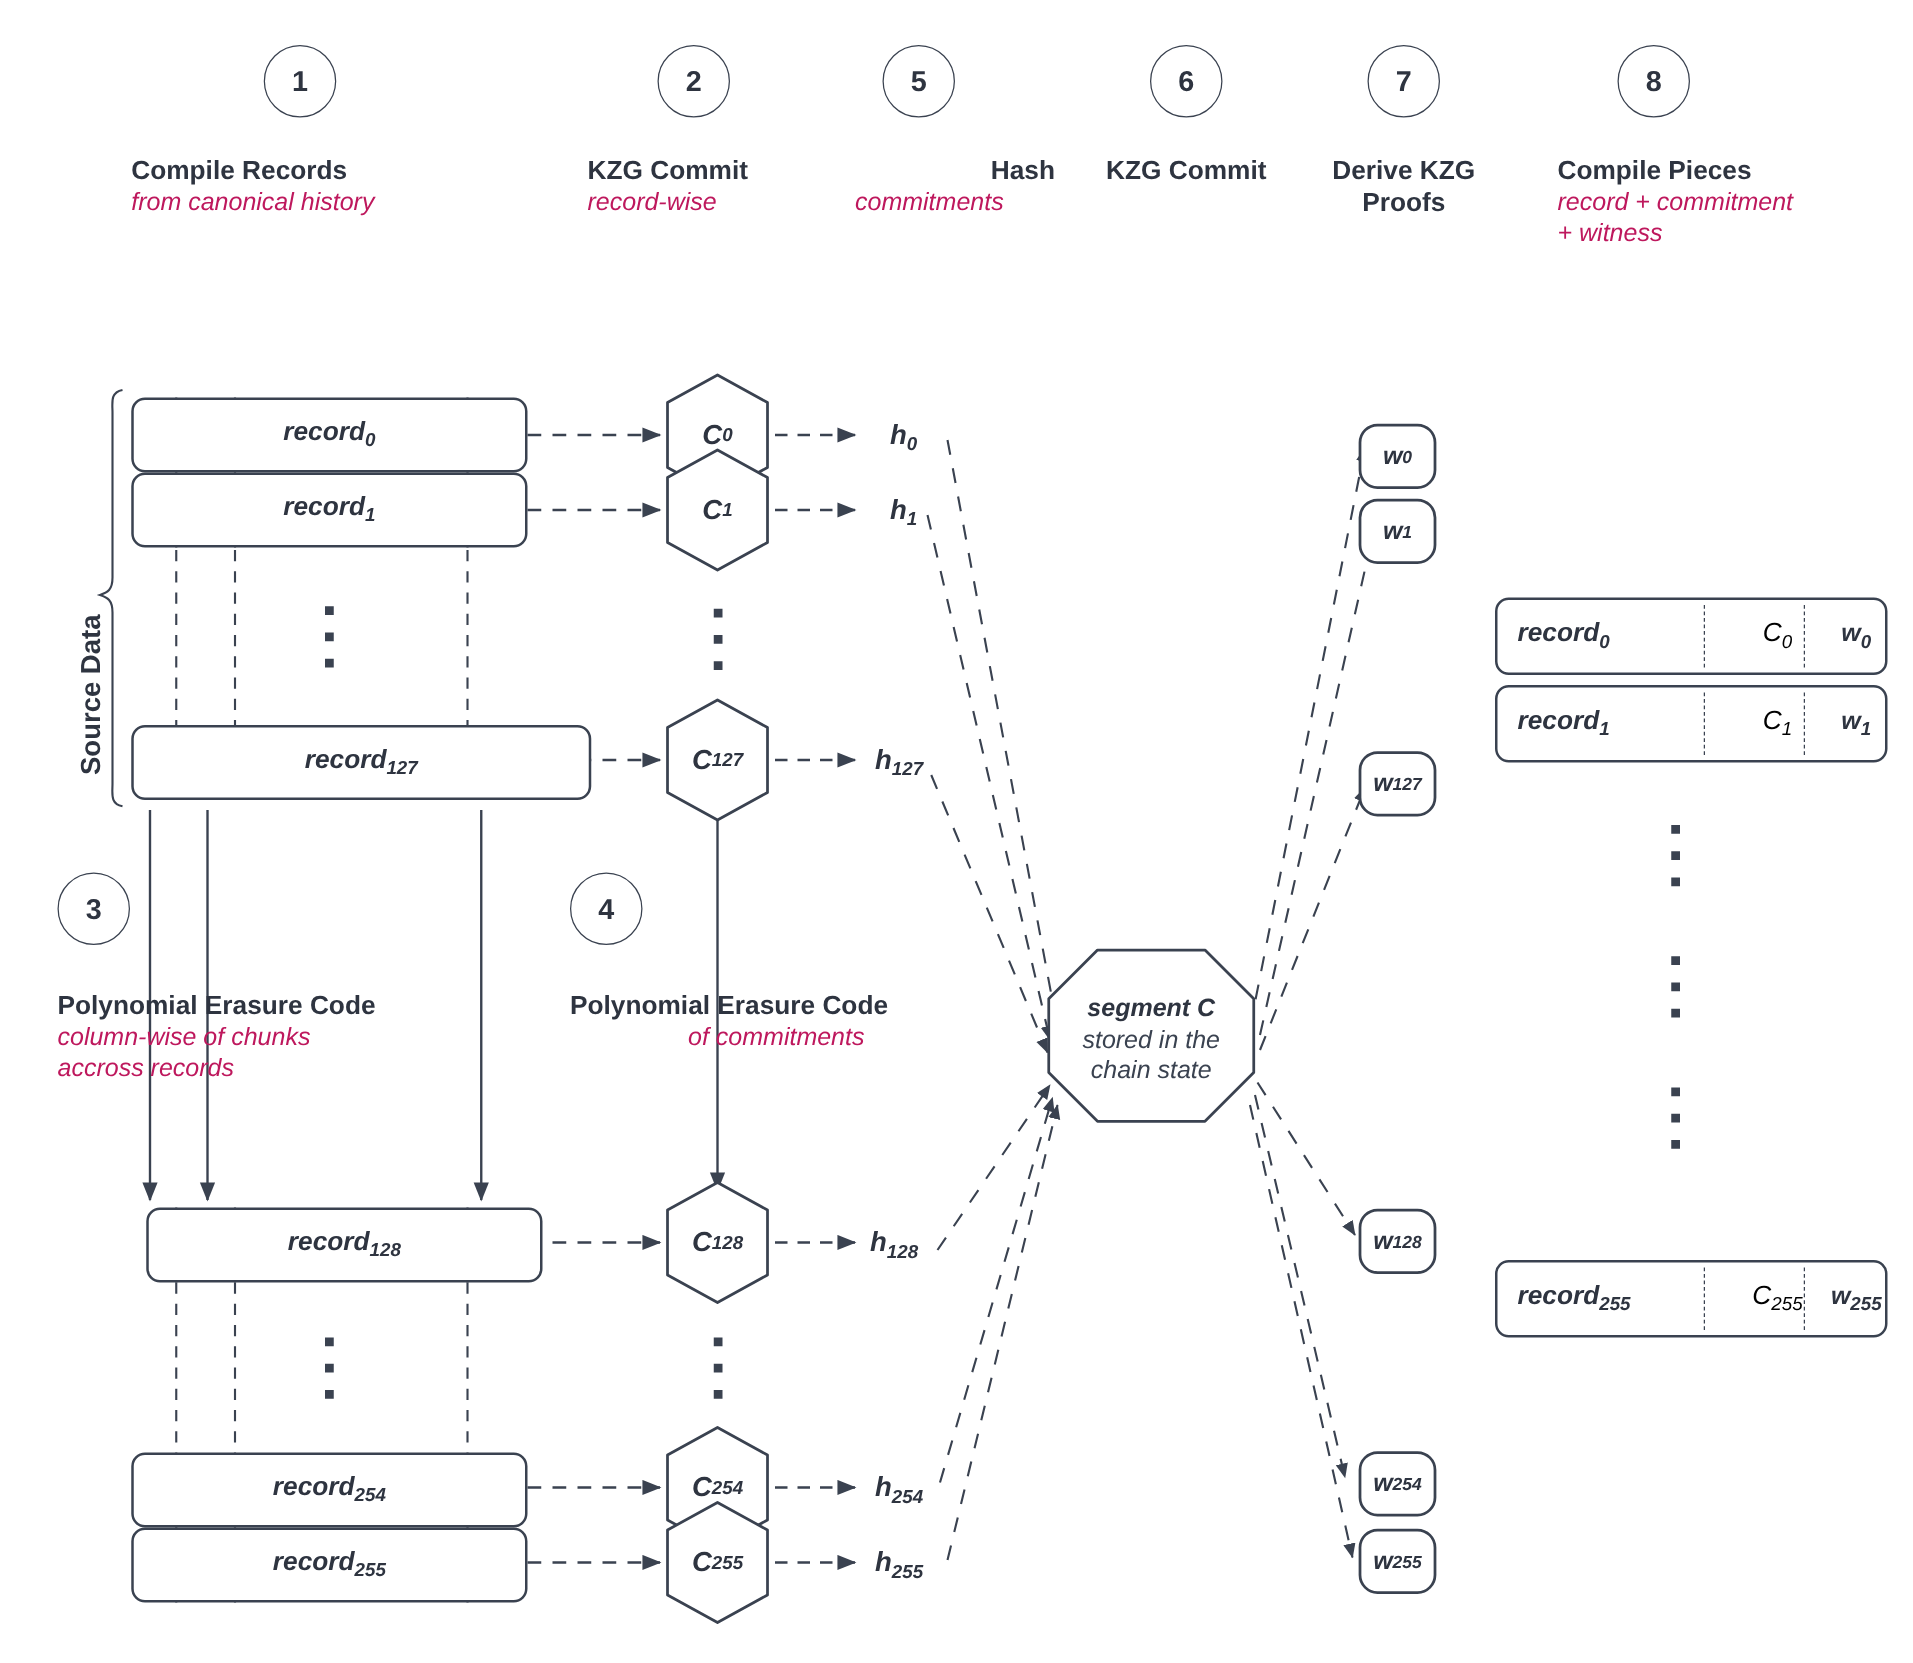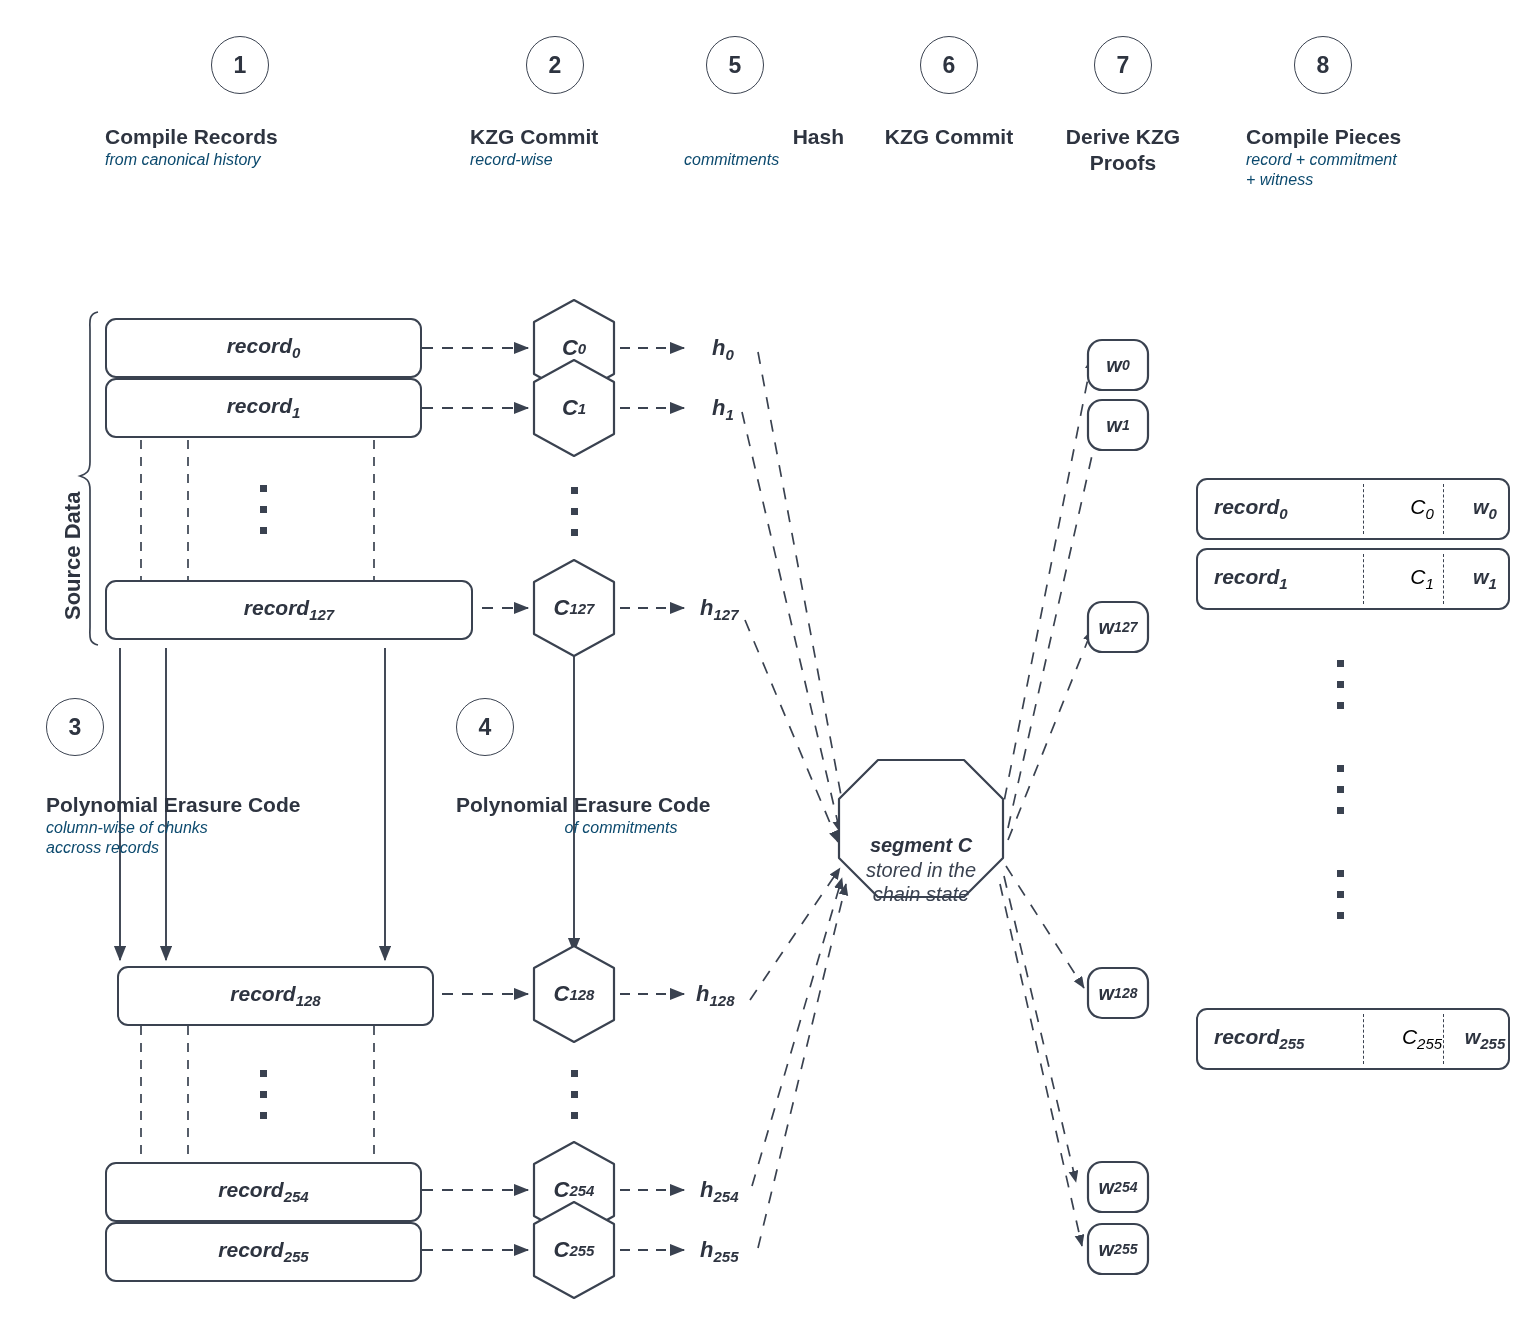--- a/index.html
+++ b/index.html
@@ -19,21 +19,21 @@
     width:56px;height:56px;border:1.6px solid #3a4250;border-radius:50%;
     display:flex;align-items:center;justify-content:center;
     font-size:23px;font-weight:bold;color:#2e3440;
     margin:0 auto;
   }
   .step .title{
     margin-top:30px;font-size:21px;font-weight:bold;line-height:1.25;
     color:#2e3440;text-align:center;white-space:pre-line;
   }
   .step .sub{
-    font-size:16px;font-style:italic;line-height:1.25;color:#0c4a6e;
+    font-size:20px;font-style:italic;line-height:1.25;color:#be185d;
     text-align:center;white-space:pre-line;
   }
 
   
   .recbox{
     position:absolute;box-sizing:border-box;
     border:2.2px solid #3a4250;border-radius:11px;background:#fff;
     display:flex;align-items:center;justify-content:center;
   }
   .recbox .lab{font-size:21px;font-weight:bold;font-style:italic;color:#2e3440;}
@@ -345,21 +345,21 @@
       <i></i>
     </div>
 
   <div class="hlab" style="left:712px;top:335px;"><span>h</span><sub>0</sub></div>
   <div class="hlab" style="left:712px;top:395px;"><span>h</span><sub>1</sub></div>
   <div class="hlab" style="left:700px;top:595px;"><span>h</span><sub>127</sub></div>
   <div class="hlab" style="left:696px;top:981px;"><span>h</span><sub>128</sub></div>
   <div class="hlab" style="left:700px;top:1177px;"><span>h</span><sub>254</sub></div>
   <div class="hlab" style="left:700px;top:1237px;"><span>h</span><sub>255</sub></div>
 
-  <div class="seg" style="left:839px;top:782px;width:164px;height:176px;">
+  <div class="seg" style="left:839px;top:744px;width:164px;height:176px;">
     <div class="txt">
       <div class="t1">segment C</div>
       <div class="t2">stored in the</div>
       <div class="t2">chain state</div>
     </div>
   </div>
 
   <div class="wit" style="left:1088px;top:340px;width:60px;height:50px;">
     <span class="lab">
         <span>w</span>

